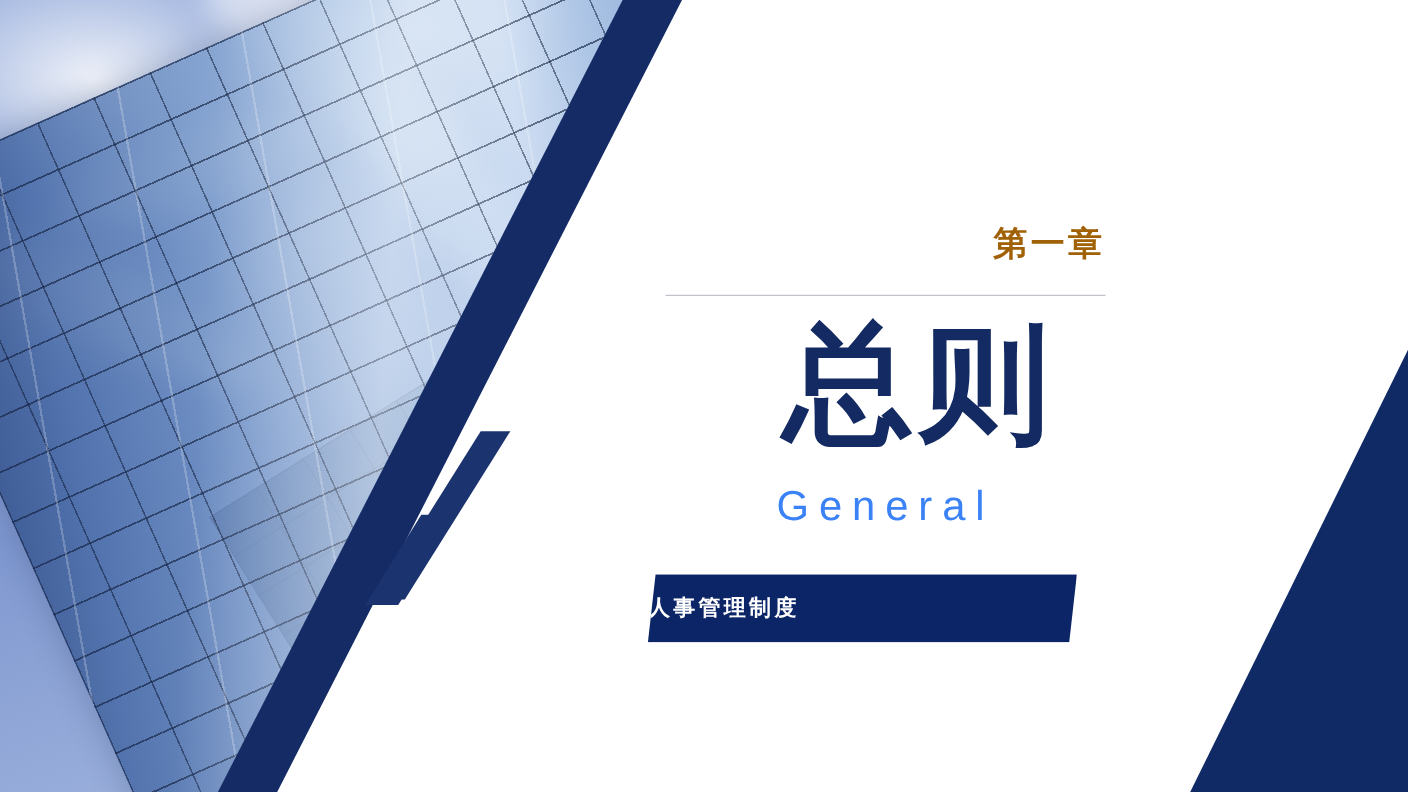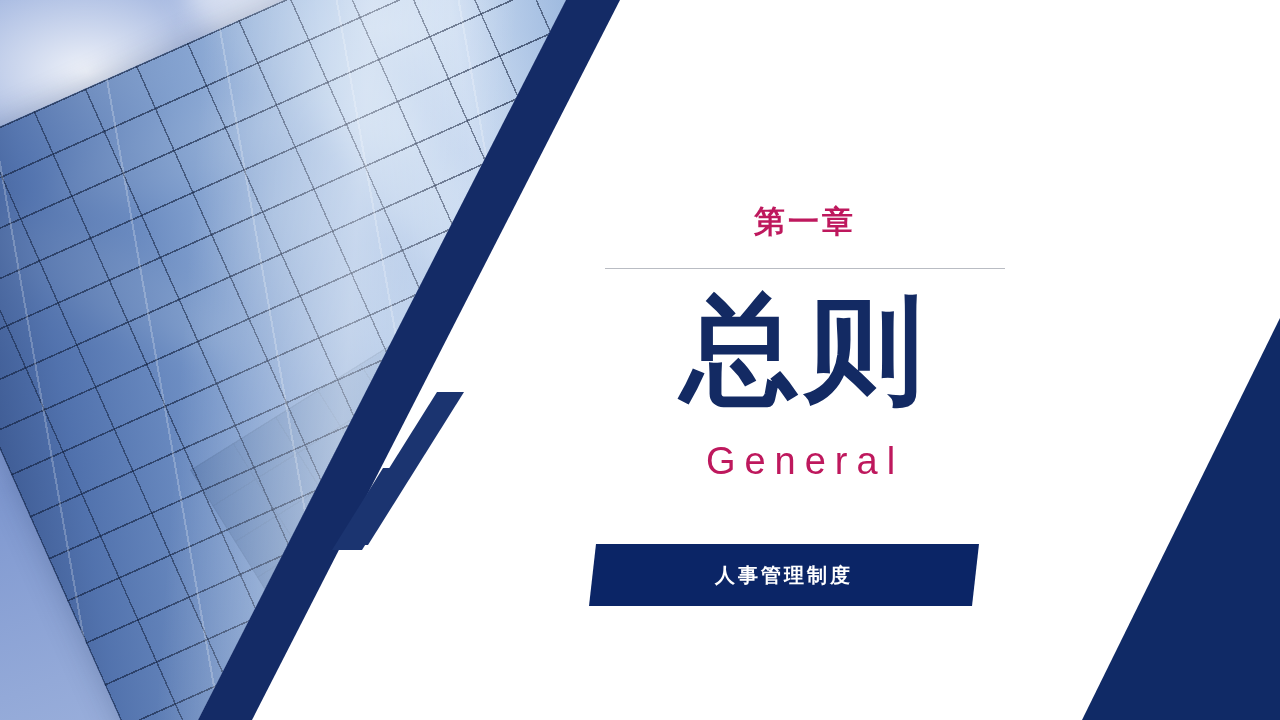--- a/index.html
+++ b/index.html
@@ -79,41 +79,41 @@
       repeating-linear-gradient(to bottom, rgba(14,26,52,.55) 0 1.4px, rgba(0,0,0,0) 1.4px 42px);
   }
 
   
   .band-main{
     position:absolute;left:0;top:0;width:1280px;height:720px;pointer-events:none;
   }
 
   
   .chapter{
-    position:absolute;left:605px;top:206px;width:400px;text-align:center;
-    font-size:31px;font-weight:700;letter-spacing:3px;color:#be185d;line-height:1;
+    position:absolute;left:605px;top:206px;width:400px;text-align:right;
+    font-size:31px;font-weight:700;letter-spacing:3px;color:#a16207;line-height:1;
   }
   .divider{
     position:absolute;left:605px;top:268px;width:400px;height:1px;background:#b9bcc3;
   }
   .big-title{
-    position:absolute;left:605px;top:288px;width:400px;text-align:center;
+    position:absolute;left:636px;top:288px;width:400px;text-align:center;
     font-size:118px;font-weight:700;letter-spacing:6px;color:#132a63;line-height:1.05;
   }
   .subtitle{
     position:absolute;left:605px;top:442px;width:400px;text-align:center;
-    font-size:38px;font-weight:400;letter-spacing:9px;color:#be185d;line-height:1;
+    font-size:38px;font-weight:400;letter-spacing:9px;color:#3b82f6;line-height:1;
   }
 
   
   .banner{
-    position:absolute;left:589px;top:544px;width:390px;height:62px;
+    position:absolute;left:589px;top:522px;width:390px;height:62px;
     background:#0b2566;
     clip-path:polygon(7px 0, 390px 0, 383px 62px, 0 62px);
-    display:flex;align-items:center;justify-content:center;
+    display:flex;align-items:center;justify-content:flex-start;
   }
   .banner-text{
     font-size:20px;font-weight:700;letter-spacing:3px;color:#ffffff;line-height:1;
   }
 
   
   .watermark{
     position:absolute;left:948px;top:650px;
     font-size:30px;font-weight:700;letter-spacing:1px;color:#ffffff;
     text-shadow:

